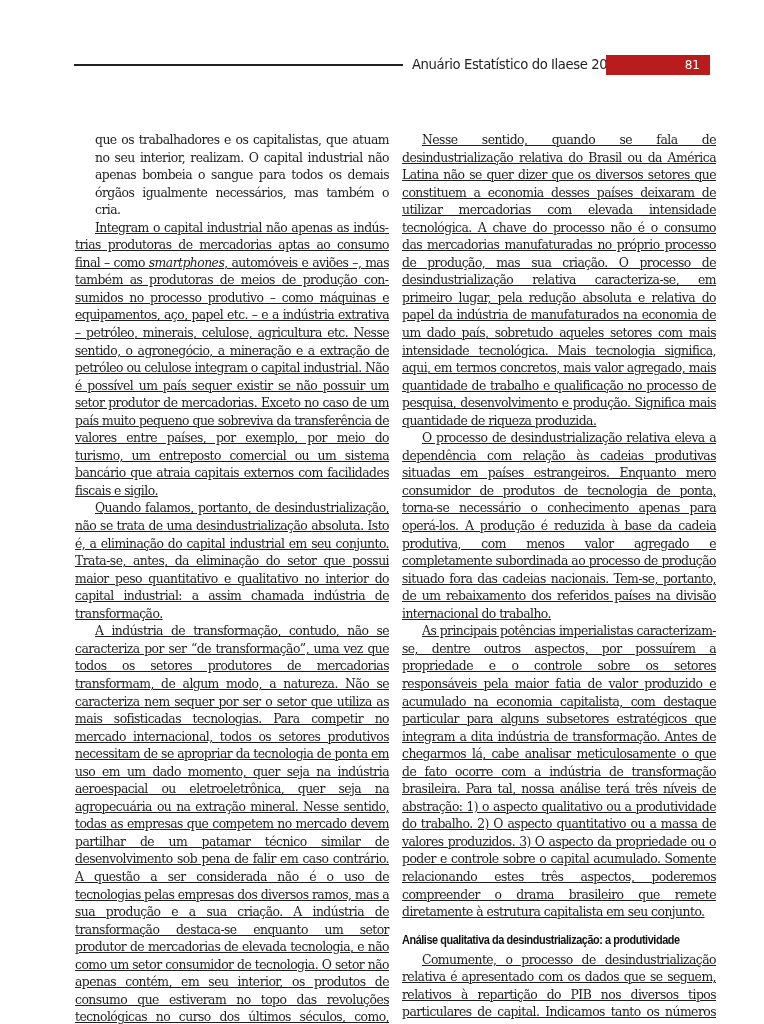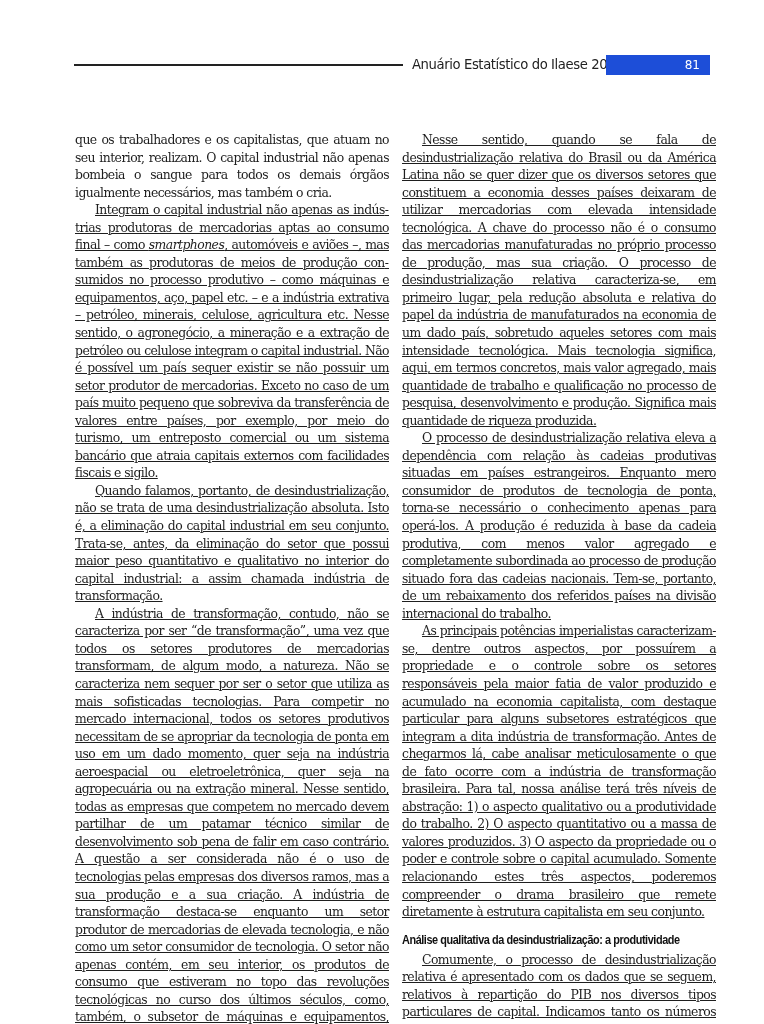--- a/index.html
+++ b/index.html
@@ -1,28 +1,28 @@
 <!DOCTYPE html>
 <html><head>
 <meta charset="utf-8">
 <style>
   html, body { margin: 0; padding: 0; background: #ffffff; }
   body { width: 764px; height: 1024px; position: relative; overflow: hidden; }
   .page { position: absolute; left: 0; top: 0; width: 764px; height: 1024px; background: #fff; }
 
   .header-rule { position: absolute; left: 74px; top: 64px; width: 329px; height: 2px; background: #222; }
   .header-title { position: absolute; left: 412px; top: 55px; font-family: "DejaVu Sans", sans-serif; font-size: 13.2px; color: #222; letter-spacing: -0.4px; line-height: 20px; white-space: nowrap; }
-  .page-badge { position: absolute; left: 606px; top: 55px; width: 104px; height: 20px; background: #1d4ed8; color: #fff; font-family: "DejaVu Sans", sans-serif; font-size: 12px; line-height: 20px; text-align: right; box-sizing: border-box; padding-right: 10px; }
+  .page-badge { position: absolute; left: 606px; top: 55px; width: 104px; height: 20px; background: #b91c1c; color: #fff; font-family: "DejaVu Sans", sans-serif; font-size: 12px; line-height: 20px; text-align: right; box-sizing: border-box; padding-right: 10px; }
 
   .col { position: absolute; top: 131px; font-family: "DejaVu Serif", serif; font-size: 12.4px; line-height: 17.55px; color: #1e1e1e; text-align: justify; hyphens: manual; }
   .col-left { left: 75px; width: 314px; }
   .col-right { left: 402px; width: 314px; }
   .col p { margin: 0; text-indent: 0; letter-spacing: -0.55px; word-spacing: 0px; }
   .col p.indent { text-indent: 20px; text-decoration: underline; }
-  .col p.noindent { text-indent: 0; }
+  .col p.noindent { text-indent: 0; margin-left: 20px; }
   .col em { font-style: italic; }
 
   .section-heading { margin: 11px 0 2px 0; font-family: "Liberation Sans", sans-serif; font-weight: bold; font-size: 12.4px; letter-spacing: -0.5px; line-height: 17px; color: #111; transform: scaleX(0.88); transform-origin: left center; white-space: nowrap; }
 </style>
 </head>
 <body>
 
 <div class="page">
 
   <div class="header-rule"></div>

